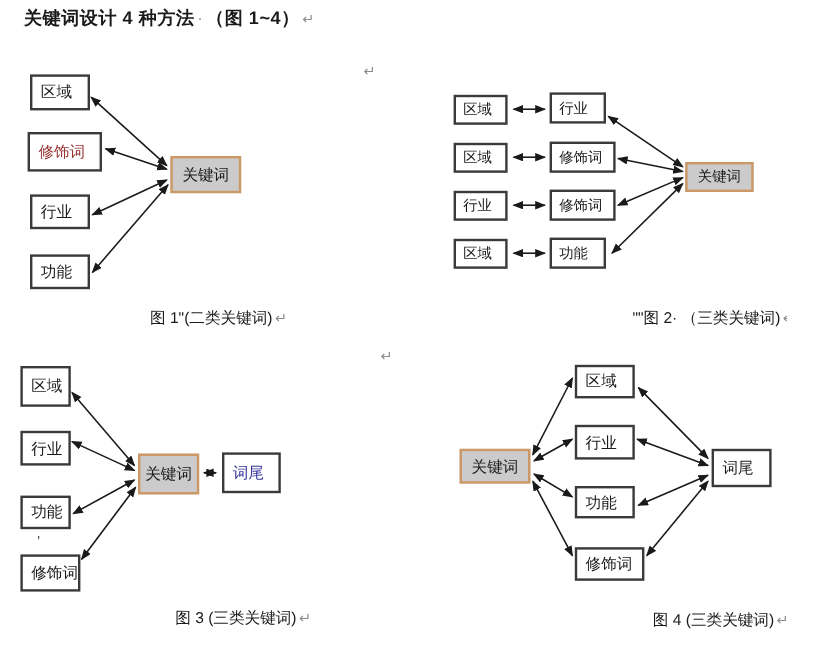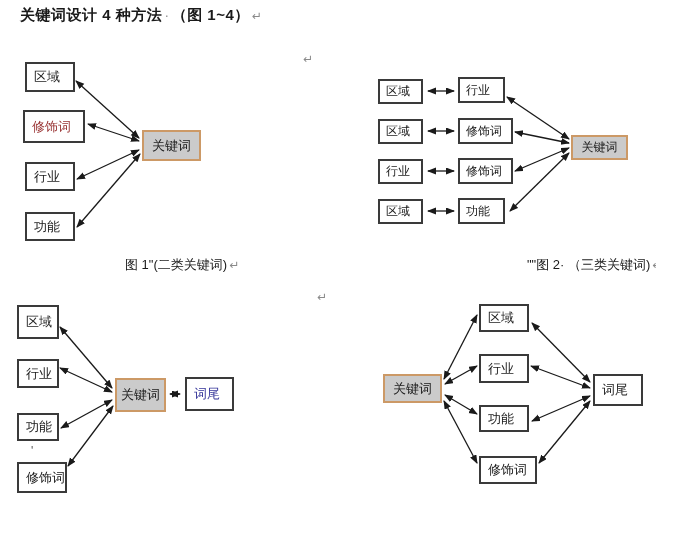--- a/index.html
+++ b/index.html
@@ -108,21 +108,27 @@
     <span>""图 2· （三类关键词)</span><span class="pilcrow">↵</span>
   </div>
 
   <div class="box" style="left:17px;top:305px;width:42px;height:34px">区域</div>
   <div class="box" style="left:17px;top:359px;width:42px;height:29px">行业</div>
   <div class="box" style="left:17px;top:413px;width:42px;height:28px">功能</div>
   <div class="box" style="left:17px;top:462px;width:50px;height:31px">修饰词</div>
   <div class="stray-mark" style="left:31px;top:444px">'</div>
   <div class="box hub" style="left:115px;top:378px;width:51px;height:34px">关键词</div>
   <div class="box blue-text" style="left:185px;top:377px;width:49px;height:34px">词尾</div>
+  <div class="caption" style="left:146px;top:506px">
+    <span>图 3 (三类关键词)</span><span class="pilcrow">↵</span>
+  </div>
 
   <div class="box hub" style="left:383px;top:374px;width:59px;height:29px">关键词</div>
   <div class="box" style="left:479px;top:304px;width:50px;height:28px">区域</div>
   <div class="box" style="left:479px;top:354px;width:50px;height:29px">行业</div>
   <div class="box" style="left:479px;top:405px;width:50px;height:27px">功能</div>
   <div class="box" style="left:479px;top:456px;width:58px;height:28px">修饰词</div>
   <div class="box" style="left:593px;top:374px;width:50px;height:32px">词尾</div>
+  <div class="caption" style="left:544px;top:508px">
+    <span>图 4 (三类关键词)</span><span class="pilcrow">↵</span>
+  </div>
 
 </div>
 
 </body></html>

